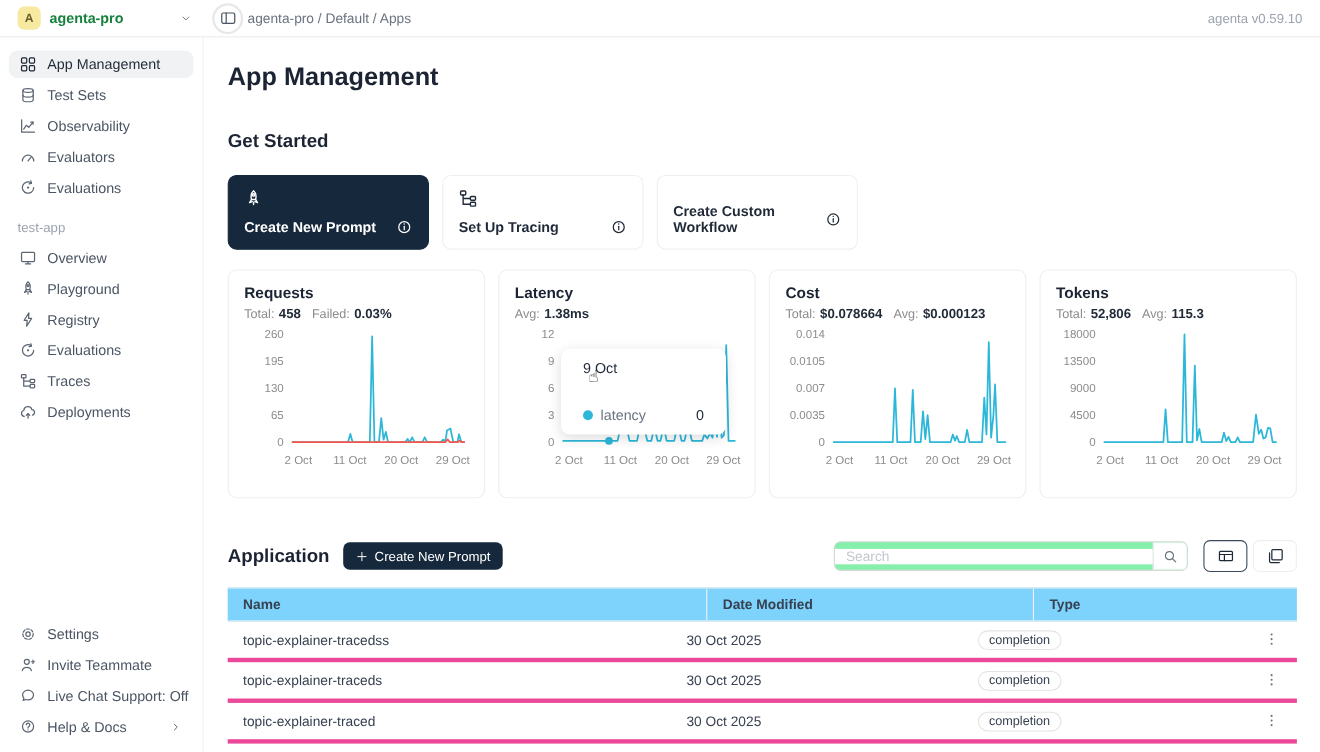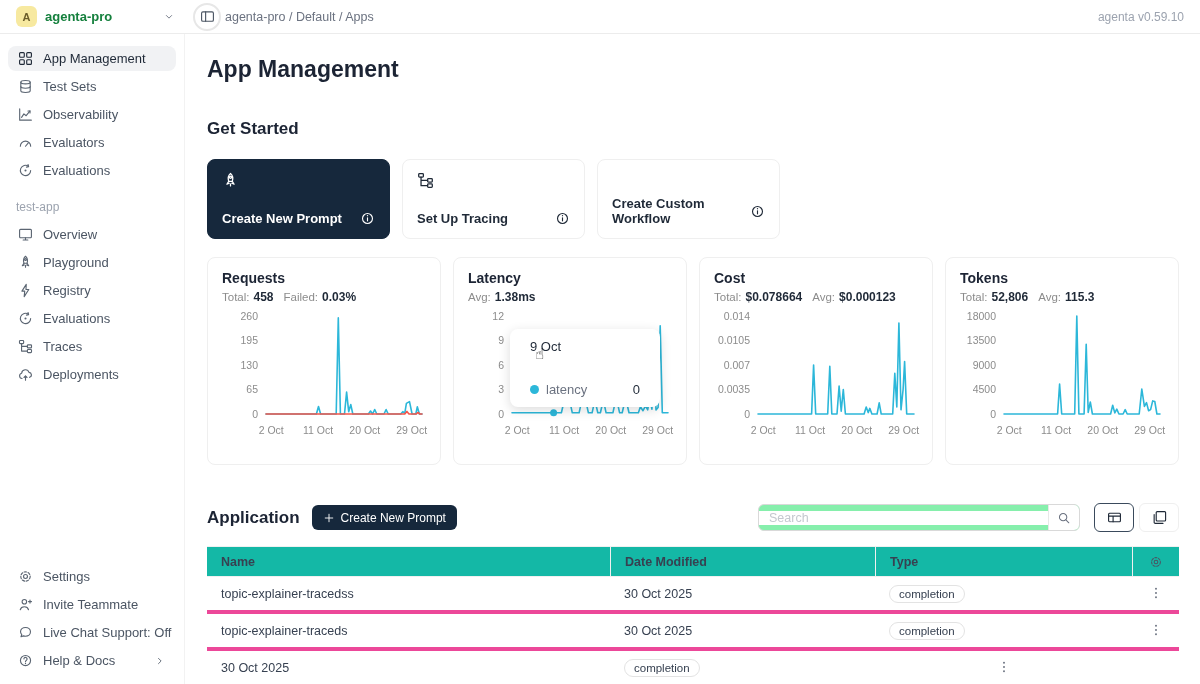--- a/index.html
+++ b/index.html
@@ -35,21 +35,21 @@
   .icon svg{display:block;}
   .i12 svg{width:12px;height:12px;} .i14 svg{width:14px;height:14px;}
   .i15 svg{width:15px;height:15px;} .i17 svg{width:17px;height:17px;}
 
   
   .main{flex:1;padding:10px 21px 0 22px;box-sizing:border-box;overflow:hidden;}
   h1.page-title{font-size:23px;font-weight:600;color:#1c2434;margin:12px 0 0 0;}
   h2.section-title{font-size:17px;font-weight:600;color:#1c2434;margin:36px 0 0 0;}
 
   .gs-cards{display:flex;gap:12px;margin-top:20px;}
-  .gs-card{width:183px;height:80px;box-sizing:border-box;border-radius:8px;padding:12px 14px;
+  .gs-card{width:183px;height:68px;box-sizing:border-box;border-radius:8px;padding:12px 14px;
            display:flex;flex-direction:column;justify-content:space-between;cursor:pointer;}
   .gs-card.light{background:#fff;border:1px solid #efefef;color:#1f2937;}
   .gs-card.dark{background:#16283c;color:#fff;border:1px solid #16283c;}
   .gs-label-row{display:flex;justify-content:space-between;align-items:center;font-size:13px;font-weight:600;}
   .gs-card .icon{color:inherit;}
 
   .chart-cards{display:flex;gap:12px;margin-top:18px;position:relative;}
   .chart-card{width:234px;height:208px;box-sizing:border-box;border:1px solid #efefef;border-radius:8px;
               padding:12px 14px;}
   .chart-title{font-size:14px;font-weight:600;color:#1c2434;}
@@ -82,21 +82,21 @@
   .search-box input::placeholder{color:#c4c8cf;}
   .search-btn{width:30px;height:100%;display:flex;align-items:center;justify-content:center;
               border-left:1px solid #e8e8e8;color:#6b7280;background:#fff;}
   .view-toggles{display:flex;gap:5px;margin-left:2px;}
   .view-btn{width:38px;height:27px;border-radius:6px;background:#fff;display:flex;align-items:center;
             justify-content:center;color:#1f2937;cursor:pointer;border:1px solid #efefef;}
   .view-btn.selected{border:1px solid #3a4a5c;}
 
   .app-table{margin-top:14px;}
   .t-row{display:grid;grid-template-columns:403px 265px 257px 1fr;align-items:center;}
-  .t-head{height:29px;border-top:1px solid #f0f0f0;border-bottom:1px solid #f0f0f0;background:#14b8a6;}
+  .t-head{height:29px;border-top:1px solid #f0f0f0;border-bottom:1px solid #f0f0f0;background:#7dd3fc;gap:32px;}
   .t-head .t-cell{font-size:12.5px;font-weight:600;color:#374151;}
   .t-cell{padding-left:14px;box-sizing:border-box;height:100%;display:flex;align-items:center;}
   .t-head .t-cell + .t-cell{border-left:1px solid #f0f0f0;}
   .t-cell.actions{justify-content:center;padding-left:0;color:#4b5563;}
   .t-body .t-row{height:33px;border-bottom:4px solid #ec4899;font-size:12.5px;color:#374151;cursor:pointer;}
   .badge{display:inline-block;padding:2px 9px;border:1px solid #e3e3e3;border-radius:10px;
          font-size:11.5px;color:#374151;background:#fff;}
   .kebab{font-size:13px;color:#6b7280;cursor:pointer;line-height:1;}
 </style>
 </head>
@@ -534,20 +534,21 @@
               </div>
               <div class="t-cell actions">
                 <span class="kebab"><svg viewBox="0 0 16 16" width="14" height="14" fill="currentColor">
                     <circle cx="8" cy="3.2" r="1.1"></circle>
                     <circle cx="8" cy="8" r="1.1"></circle>
                     <circle cx="8" cy="12.8" r="1.1"></circle>
                   </svg></span>
               </div>
             </div>
             <div class="t-row">
+              <div class="t-cell">topic-explainer-traced</div>
               <div class="t-cell">30 Oct 2025</div>
               <div class="t-cell">
                 <span class="badge">completion</span>
               </div>
               <div class="t-cell actions">
                 <span class="kebab"><svg viewBox="0 0 16 16" width="14" height="14" fill="currentColor">
                     <circle cx="8" cy="3.2" r="1.1"></circle>
                     <circle cx="8" cy="8" r="1.1"></circle>
                     <circle cx="8" cy="12.8" r="1.1"></circle>
                   </svg></span>

